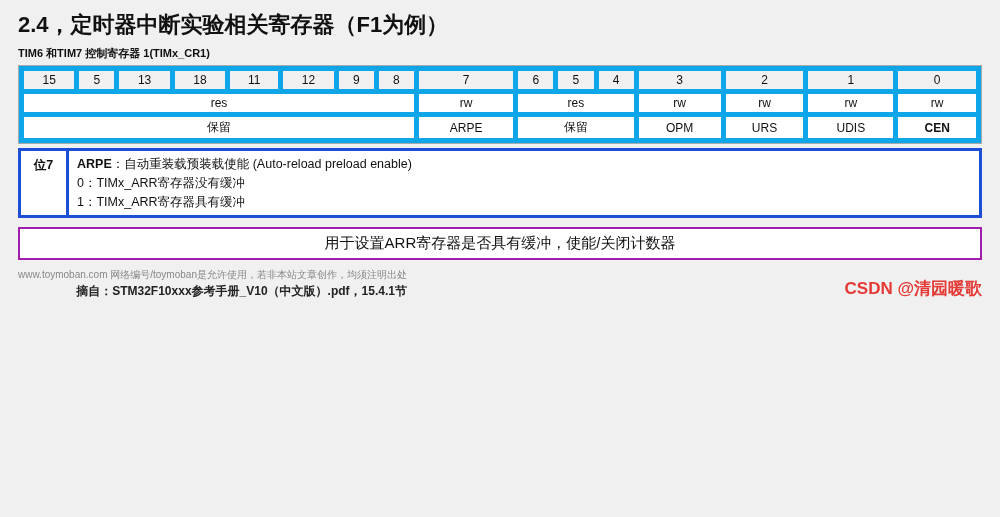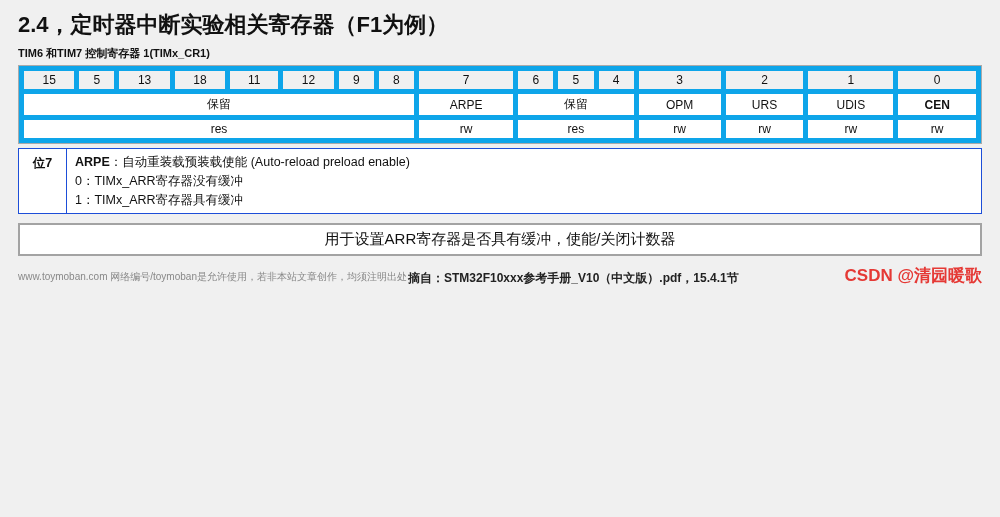--- a/index.html
+++ b/index.html
@@ -66,40 +66,40 @@
       padding: 1px 0;
     }
     
     .detail-table {
       width: 100%;
       border-collapse: collapse;
       background: #fff;
       font-size: 12.5px;
     }
     .detail-table td {
-      border: 1px solid #1d4ed8;
+      border: 3px solid #1d4ed8;
       vertical-align: top;
       padding: 4px 8px;
       color: #111;
       line-height: 1.5;
     }
     .detail-table .bit-label {
       font-weight: bold;
       white-space: nowrap;
       width: 48px;
       text-align: center;
       vertical-align: top;
       padding-top: 5px;
     }
     .detail-content b {
       font-weight: bold;
     }
     
     .highlight-box {
-      border: 2px solid #a3a3a3;
+      border: 2px solid #a21caf;
       background: #fff;
       text-align: center;
       padding: 5px 12px;
       font-size: 15px;
       color: #111;
       margin: 5px auto;
       display: inline-block;
       width: 100%;
     }
     .highlight-wrap {
@@ -110,21 +110,21 @@
     .footer {
       font-size: 11.5px;
       color: #333;
       margin-top: 3px;
       display: flex;
       justify-content: space-between;
       align-items: flex-end;
     }
     .footer-left {
       display: flex;
-      flex-direction: row;
+      flex-direction: column;
       gap: 1px;
       text-align: right;
     }
     .footer-watermark {
       font-size: 10px;
       color: #888;
     }
     .csdn-badge {
       font-size: 17px;
       color: #e53935;
@@ -156,38 +156,38 @@
           <td class="bit-num">6</td>
           <td class="bit-num">5</td>
           <td class="bit-num">4</td>
           <td class="bit-num">3</td>
           <td class="bit-num">2</td>
           <td class="bit-num">1</td>
           <td class="bit-num">0</td>
         </tr>
 
         <tr>
+          <td class="reg-access" colspan="8">res</td>
+          <td class="reg-access" colspan="1">rw</td>
+          <td class="reg-access" colspan="3">res</td>
+          <td class="reg-access" colspan="1">rw</td>
+          <td class="reg-access" colspan="1">rw</td>
+          <td class="reg-access" colspan="1">rw</td>
+          <td class="reg-access" colspan="1">rw</td>
+        </tr>
+
+        <tr>
           <td class="reg-name" colspan="8">保留</td>
           <td class="reg-name" colspan="1">ARPE</td>
           <td class="reg-name" colspan="3">保留</td>
           <td class="reg-name" colspan="1">OPM</td>
           <td class="reg-name" colspan="1">URS</td>
           <td class="reg-name" colspan="1">UDIS</td>
           <td class="reg-name" colspan="1" style="font-weight:bold;">CEN</td>
         </tr>
-
-        <tr>
-          <td class="reg-access" colspan="8">res</td>
-          <td class="reg-access" colspan="1">rw</td>
-          <td class="reg-access" colspan="3">res</td>
-          <td class="reg-access" colspan="1">rw</td>
-          <td class="reg-access" colspan="1">rw</td>
-          <td class="reg-access" colspan="1">rw</td>
-          <td class="reg-access" colspan="1">rw</td>
-        </tr>
       </tbody>
     </table>
   </div>
 
   <table class="detail-table">
     <tbody>
 
       <tr>
         <td class="bit-label">位7</td>
         <td class="detail-content">

